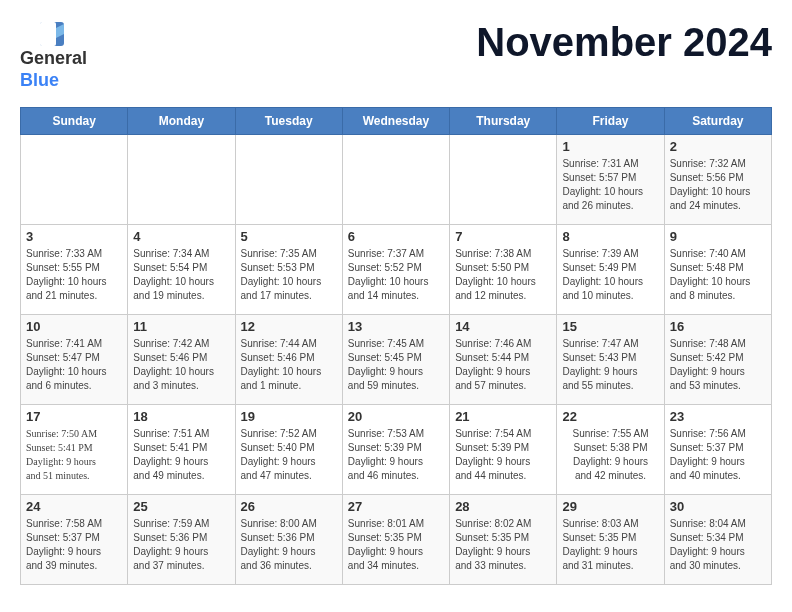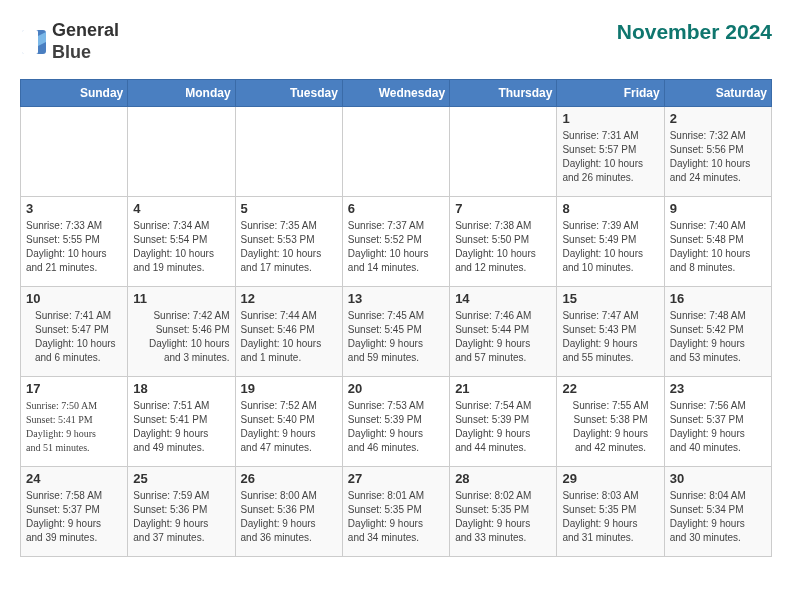--- a/index.html
+++ b/index.html
@@ -12,57 +12,58 @@
     }
     .header-area {
       display: flex;
       justify-content: space-between;
       align-items: flex-start;
       margin-bottom: 16px;
     }
     .logo {
       display: flex;
       align-items: center;
+      flex-direction: column;
     }
     .logo-text {
       font-size: 18px;
       font-weight: bold;
       line-height: 1.2;
     }
     .logo-general { color: #333; }
-    .logo-blue { color: #404040; }
+    .logo-blue { color: #3b82f6; }
     .logo-icon {
       width: 28px;
       height: 28px;
       margin-right: 4px;
     }
     .title-area {
       text-align: right;
     }
     .month-title {
-      font-size: 21px;
+      font-size: 40px;
       font-weight: bold;
-      color: #0f766e;
+      color: #0f172a;
     }
     .location {
       font-size: 14px;
       color: #555;
     }
     table {
       width: 100%;
       border-collapse: collapse;
       table-layout: fixed;
     }
     thead th {
       background: #4a7fc1;
       color: #fff;
       font-size: 12px;
       font-weight: bold;
       padding: 6px 4px;
-      text-align: right;
+      text-align: center;
       border: 1px solid #3a6ba8;
       margin-top: 16px;
     }
     tbody td {
       border: 1px solid #ccc;
       vertical-align: top;
       padding: 4px 5px;
       font-size: 10px;
       color: #333;
       background: #fff;
@@ -188,28 +189,28 @@
           <span class="day-number">9</span>
           <div class="day-info" style="white-space: pre-line;">Sunrise: 7:40 AM
 Sunset: 5:48 PM
 Daylight: 10 hours
 and 8 minutes.</div>
         </td>
       </tr>
       <tr>
         <td>
           <span class="day-number">10</span>
-          <div class="day-info" style="white-space: pre-line; margin-left: 9px;">Sunrise: 7:41 AM
+          <div class="day-info" style="white-space: pre-line;">Sunrise: 7:41 AM
 Sunset: 5:47 PM
 Daylight: 10 hours
 and 6 minutes.</div>
         </td>
         <td>
           <span class="day-number">11</span>
-          <div class="day-info" style="white-space: pre-line; text-align: right;">Sunrise: 7:42 AM
+          <div class="day-info" style="white-space: pre-line;">Sunrise: 7:42 AM
 Sunset: 5:46 PM
 Daylight: 10 hours
 and 3 minutes.</div>
         </td>
         <td>
           <span class="day-number">12</span>
           <div class="day-info" style="white-space: pre-line;">Sunrise: 7:44 AM
 Sunset: 5:46 PM
 Daylight: 10 hours
 and 1 minute.</div>

